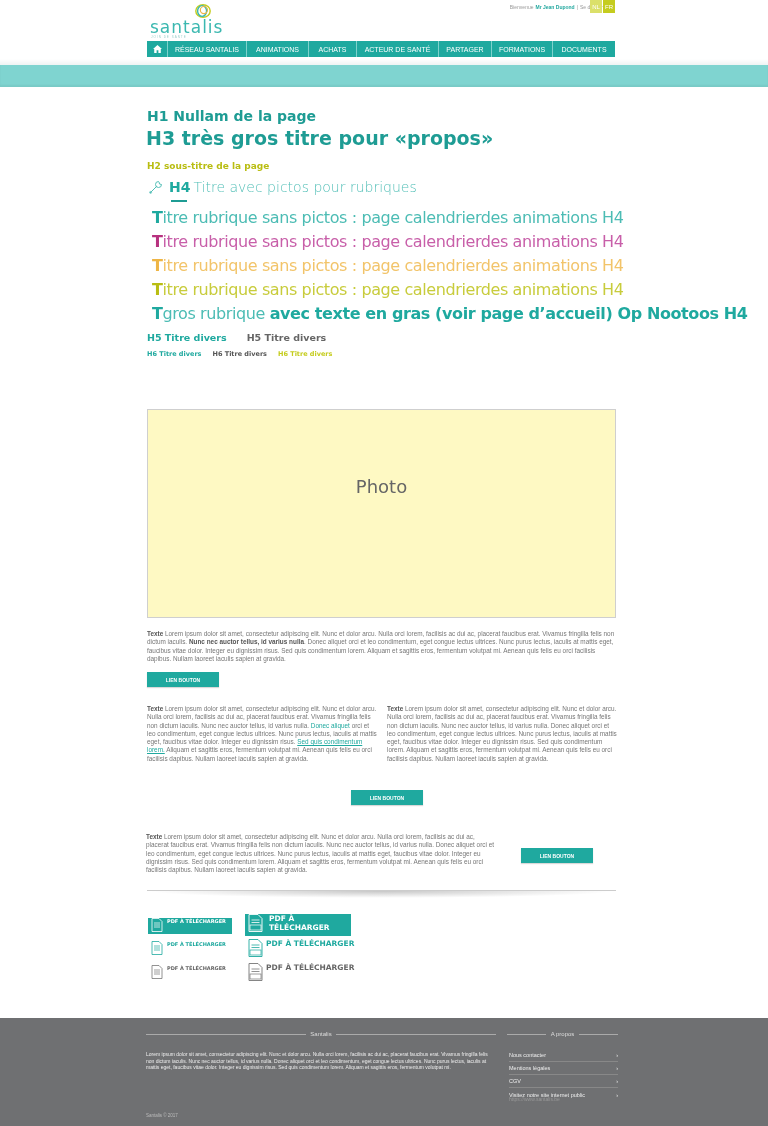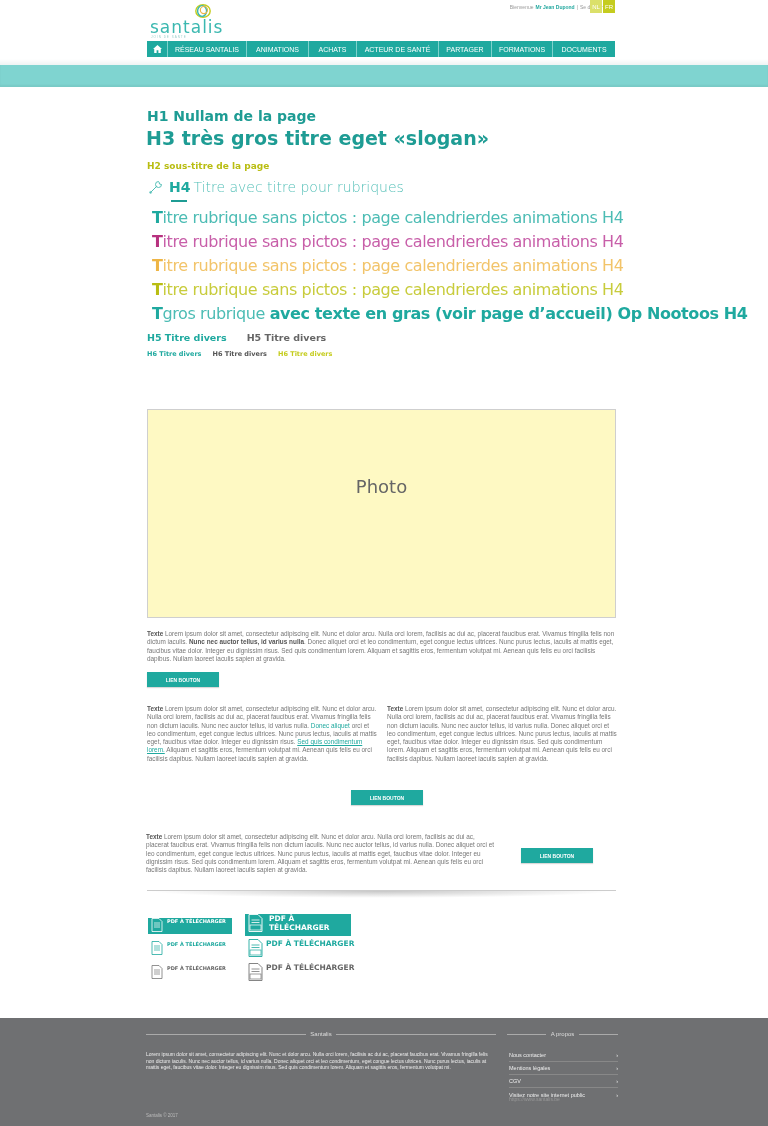--- a/index.html
+++ b/index.html
@@ -121,29 +121,29 @@
     <div class="nav-item" style="width:82px">ACTEUR DE SANTÉ</div>
     <div class="nav-item" style="width:53px">PARTAGER</div>
     <div class="nav-item" style="width:61px">FORMATIONS</div>
     <div class="nav-item" style="width:62px">DOCUMENTS</div>
   </div>
 </div>
 <div class="band-shadow"></div>
 <div class="band"></div>
 
 <div class="h1">H1 Nullam de la page</div>
-<div class="h3">H3 très gros titre eget «slogan»</div>
+<div class="h3">H3 très gros titre pour «propos»</div>
 <div class="h2">H2 sous-titre de la page</div>
 <div class="h4row">
   <svg class="wrench" viewBox="0 0 16 16">
     <path d="M2 14 L9 7 M10.5 2.5 a3 3 0 1 0 3 3 l-2 -0.5 l-0.5 -2 Z" fill="none" stroke="#53bfb7" stroke-width="1"></path>
     <circle cx="2.6" cy="13.4" r="1" fill="none" stroke="#53bfb7" stroke-width="0.8"></circle>
   </svg>
   <span class="h4lbl">H4</span>
-  <span class="h4txt">Titre avec titre pour rubriques</span>
+  <span class="h4txt">Titre avec pictos pour rubriques</span>
 </div>
 <div class="h4-underline"></div>
 
 <div class="rub r1"><span class="first">T</span><span>itre rubrique sans pictos : page calendrierdes animations H4</span></div>
 <div class="rub r2"><span class="first">T</span><span>itre rubrique sans pictos : page calendrierdes animations H4</span></div>
 <div class="rub r3"><span class="first">T</span><span>itre rubrique sans pictos  : page calendrierdes animations H4</span></div>
 <div class="rub r4"><span class="first">T</span><span>itre rubrique sans pictos  : page calendrierdes animations H4</span></div>
 <div class="rub r5"><span class="first">T</span><span>gros rubrique </span><span class="bold">avec texte en gras (voir page d’accueil) Op Nootoos H4</span></div>
 
 <div class="h5row">

